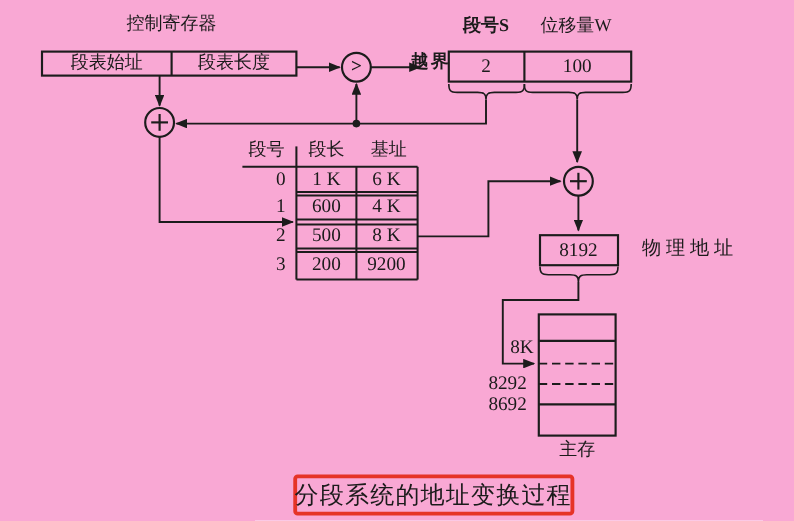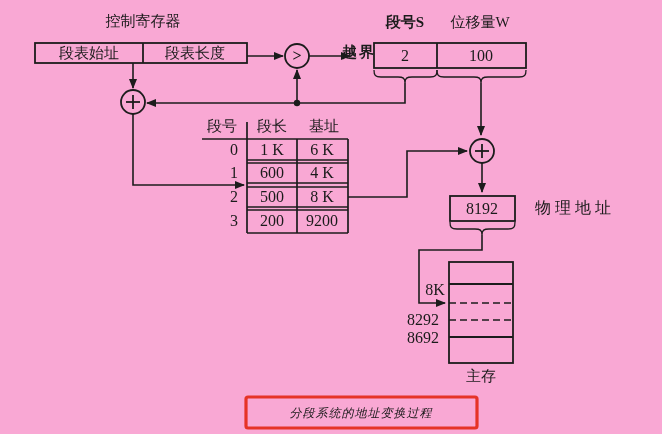--- a/index.html
+++ b/index.html
@@ -16,21 +16,21 @@
     position:absolute;
     transform:translate(-50%,-50%);
     white-space:nowrap;
     font-size:15px;
     line-height:1;
     color:#1b1b1b;
   }
   .num{font-size:16px;}
   .spaced{letter-spacing:4px;font-size:16px;}
   .cmp-sym{font-size:16px;font-weight:700;}
-  .caption{font-size:12px;letter-spacing:1px;font-style:italic;}
+  .caption{font-size:20px;letter-spacing:1px;}
 </style>
 </head>
 <body>
 
 <div class="stage">
 
   <svg width="662" height="434" viewBox="0 0 662 434">
     <defs>
       <marker id="ah" viewBox="0 0 10 8" markerWidth="10" markerHeight="8" refX="9" refY="4" orient="auto" markerUnits="userSpaceOnUse">
         <path d="M0,0 L10,4 L0,8 z" fill="#1c1c1c"></path>

